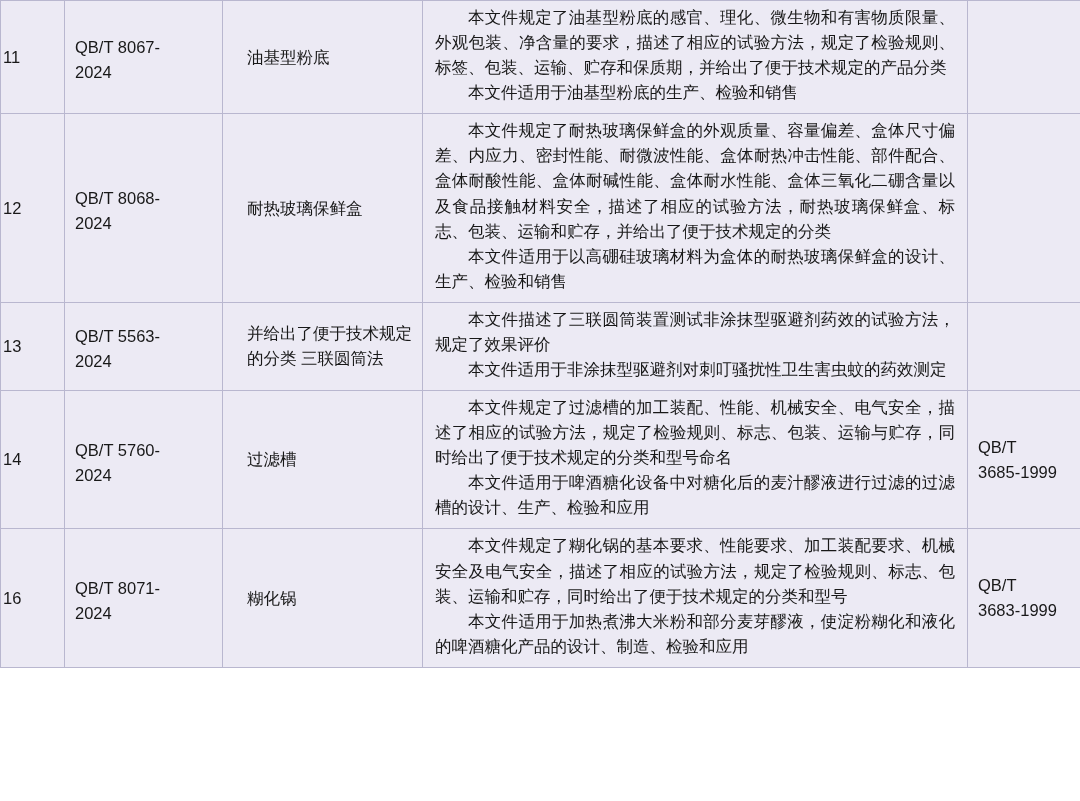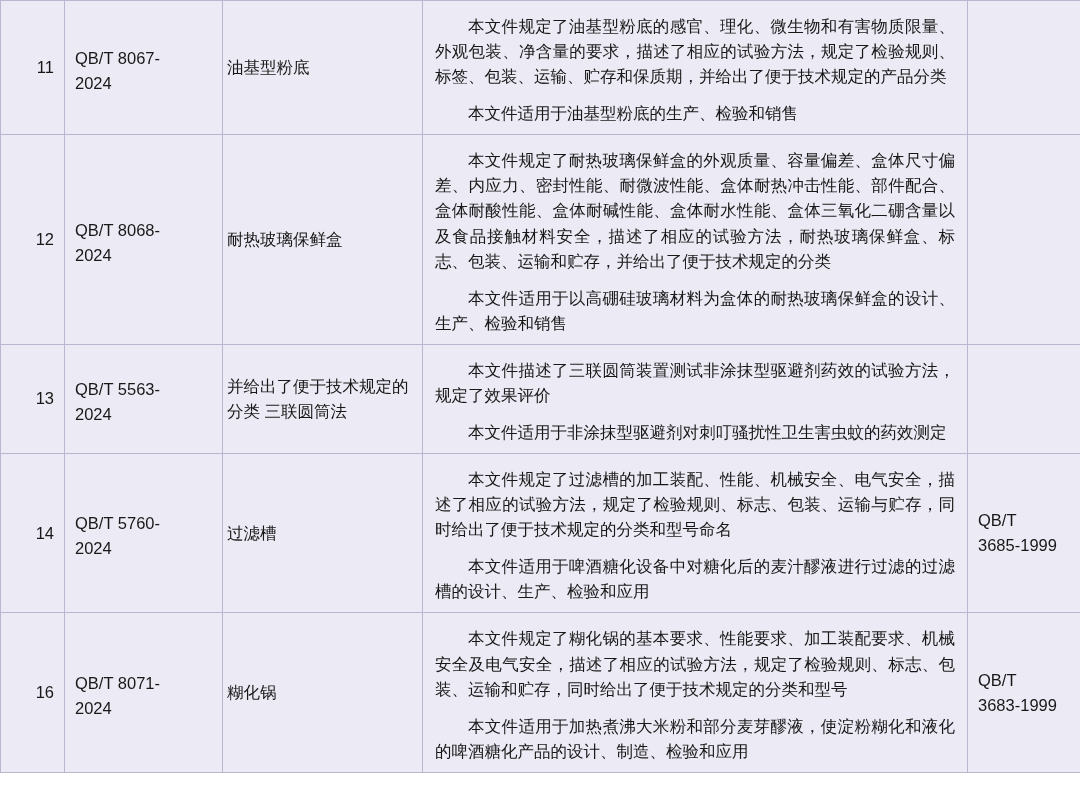--- a/index.html
+++ b/index.html
@@ -30,53 +30,53 @@
     line-height: 1.52;
   }
   
   col.c-index { width: 64px; }
   col.c-code  { width: 158px; }
   col.c-name  { width: 200px; }
   col.c-desc  { width: 545px; }
   col.c-repl  { width: 113px; }
 
   td.cell-index {
-    text-align: right;
+    text-align: left;
     font-size: 16.5px;
-    padding: 4px 10px;
+    padding: 4px 2px;
   }
   td.cell-code {
     padding: 6px 0 0 10px;
     font-size: 16.5px;
     line-height: 1.45;
   }
   td.cell-name {
-    padding: 6px 8px 6px 4px;
+    padding: 6px 8px 6px 24px;
     font-size: 16.5px;
     line-height: 1.45;
   }
   td.cell-desc {
-    padding: 13px 12px 8px 12px;
+    padding: 4px 12px 8px 12px;
     text-align: justify;
     text-justify: inter-ideograph;
     border-radius: 25px;
   }
   td.cell-repl {
     padding: 6px 6px 6px 10px;
     font-size: 16.5px;
     line-height: 1.45;
   }
   .desc-p {
     margin: 0;
     text-indent: 2em;
     text-align: justify;
     text-justify: inter-ideograph;
   }
   .desc-p + .desc-p {
-    margin-top: 12px;
+    margin-top: 0;
   }
   .code-line { display: block; }
 </style>
 </head>
 <body>
 
 <div class="sheet">
   <table class="std-table">
     <colgroup>
       <col class="c-index">

